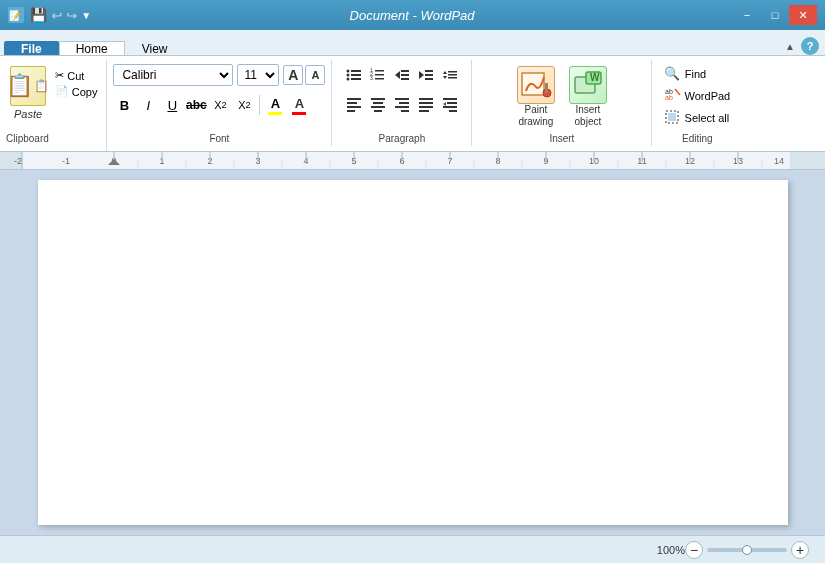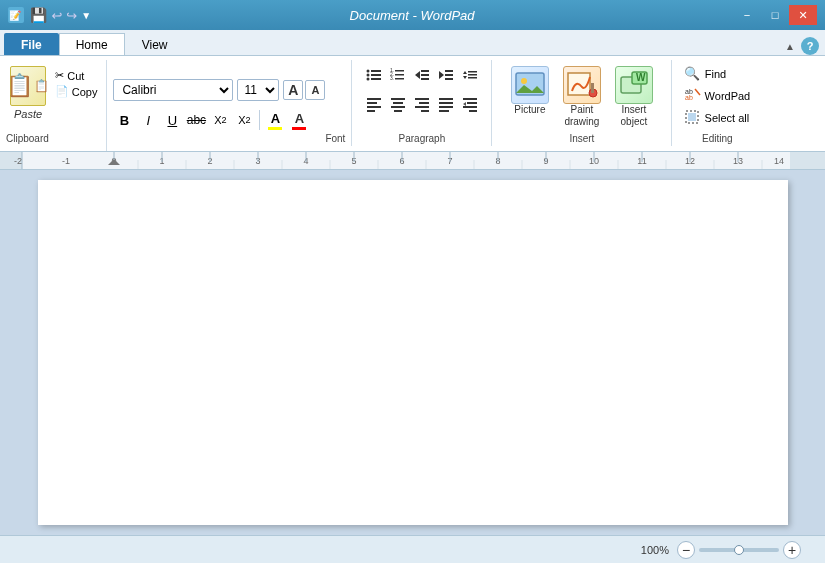--- a/index.html
+++ b/index.html
@@ -33,21 +33,21 @@
       display: flex;
       align-items: flex-end;
       padding-left: 0;
       border-bottom: 1px solid #b0c8d8;
       position: relative;
     }
     .ribbon-tab {
       padding: 4px 16px;
       font-size: 12px;
       cursor: pointer;
-      height: 22px;
+      height: 14px;
       display: flex;
       align-items: center;
       border: 1px solid transparent;
       border-bottom: none;
       position: relative;
       margin-top: 32px;
     }
     .ribbon-tab.file {
       background: #2e7db5;
       color: white;
@@ -133,21 +133,21 @@
       cursor: pointer; font-size: 13px; font-weight: bold; display: flex; align-items: center; justify-content: center;
     }
     .font-row2 { display: flex; align-items: center; gap: 2px; }
     .format-btn {
       width: 22px; height: 22px; border: 1px solid transparent; background: white; border-radius: 2px;
       cursor: pointer; display: flex; align-items: center; justify-content: center; font-size: 13px;
     }
     .format-btn.bold { font-weight: bold; }
     .format-btn.italic { font-style: italic; }
     .format-btn.underline { text-decoration: underline; }
-    .strikethrough-text { text-decoration: line-through; font-size: 12px; }
+    .strikethrough-text { text-decoration: line-through; font-size: 12px; font-weight: bold; }
     .color-bar { width: 14px; height: 3px; margin-top: 1px; }
     .highlight-bar { background: #ffff00; }
     .font-color-bar { background: #ff0000; }
     .para-row { display: flex; align-items: center; gap: 2px; margin-bottom: 4px; }
     .para-btn {
       width: 22px; height: 22px; border: 1px solid transparent; background: white; border-radius: 2px;
       cursor: pointer; display: flex; align-items: center; justify-content: center; font-size: 13px;
     }
     .insert-btns { display: flex; gap: 6px; align-items: flex-start; }
     .insert-btn {
@@ -182,21 +182,21 @@
 
     
     .status-bar {
       background: #e0ecf4;
       height: 28px;
       border-top: 1px solid #b0c8d8;
       display: flex;
       align-items: center;
       justify-content: flex-end;
       padding: 0 8px;
-      gap: 8px;
+      gap: 0;
     }
     .zoom-text { font-size: 11px; color: #333; }
     .zoom-controls { display: flex; align-items: center; gap: 4px; }
     .zoom-btn {
       width: 18px; height: 18px; border: 1px solid #a0b8cc; border-radius: 50%;
       background: white; cursor: pointer; display: flex; align-items: center; justify-content: center;
       font-size: 14px; color: #333;
     }
     .zoom-slider {
       width: 80px; height: 4px; background: #b0c8d8; border-radius: 2px; position: relative; cursor: pointer;
@@ -287,21 +287,21 @@
             <div class="small-btn">
               <span style="font-size:11px;">📄</span>
               <span>Copy</span>
             </div>
           </div>
         </div>
         <div class="ribbon-group-label">Clipboard</div>
       </div>
     </div>
 
-    <div class="ribbon-group" style="min-width:200px; flex-direction:row; justify-content:space-between; height:86px;">
+    <div class="ribbon-group" style="min-width:200px; flex-direction:column; justify-content:space-between; height:86px;">
       <div style="display:flex; flex-direction:column; gap:4px;">
         <div class="font-row1">
           <select class="font-select">
             <option>Calibri</option>
           </select>
           <select class="font-size-select">
             <option>11</option>
           </select>
           <div class="font-size-btns">
             <button class="font-size-btn" style="font-size:14px; font-weight:bold; color:#333;">A</button>
@@ -435,30 +435,20 @@
               </svg>
           </button>
         </div>
       </div>
       <div class="ribbon-group-label">Paragraph</div>
     </div>
 
     <div class="ribbon-group" style="min-width:180px; flex-direction:column; justify-content:space-between; height:86px;">
       <div class="insert-btns">
 
-        <div class="insert-btn">
-          <div class="insert-icon picture-icon-bg">
-            <svg width="32" height="32" viewBox="0 0 32 32">
-                <rect x="2" y="4" width="28" height="22" rx="2" fill="#a8d0f0" stroke="#6090c0" stroke-width="1.5"></rect>
-                <circle cx="10" cy="12" r="3" fill="#f8c840"></circle>
-                <polyline points="2,24 10,16 18,22 23,17 30,24" fill="#60a040" stroke="none"></polyline>
-              </svg>
-          </div>
-          <div class="insert-label">Picture</div>
-        </div>
 
         <div class="insert-btn">
           <div class="insert-icon paint-icon-bg">
             <svg width="32" height="32" viewBox="0 0 32 32">
                 <rect x="2" y="4" width="22" height="22" fill="#fff8e8" stroke="#c08840" stroke-width="1.5"></rect>
                 <path d="M6,22 Q10,10 16,18 Q20,22 24,8" fill="none" stroke="#e06020" stroke-width="2"></path>
                 <circle cx="27" cy="24" r="4" fill="#e05040" stroke="#c03020" stroke-width="1"></circle>
                 <rect x="25" y="14" width="3" height="10" fill="#a08060"></rect>
               </svg>
           </div>

